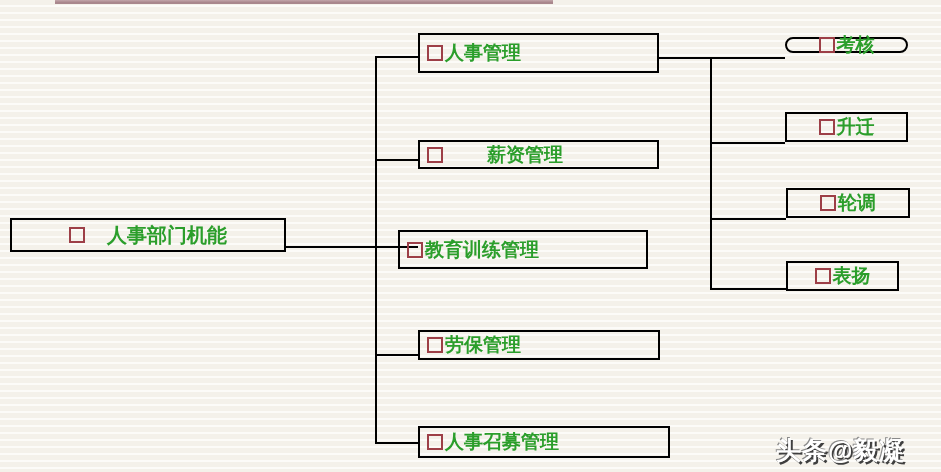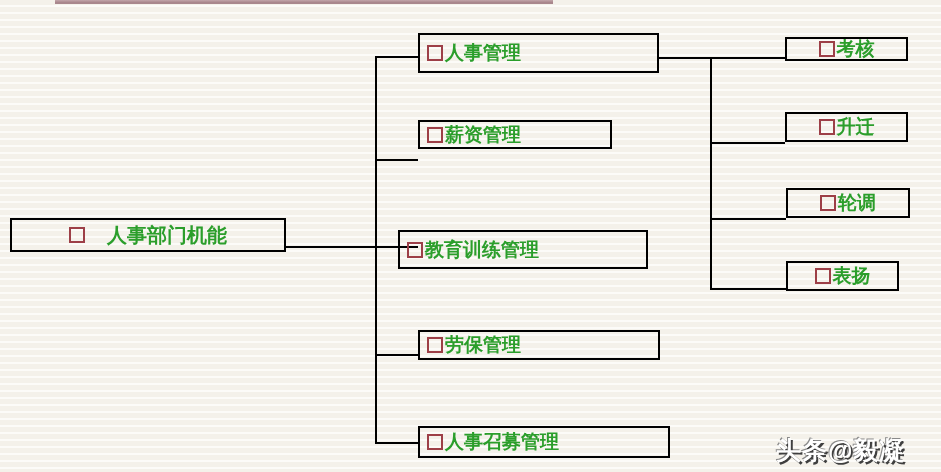--- a/index.html
+++ b/index.html
@@ -80,38 +80,38 @@
 
   <div class="node center-align" style="left:10px;top:218px;width:276px;height:34px;font-size:20px;gap:20px;">
     <span class="bullet"></span>
     <span>人事部门机能</span>
   </div>
 
   <div class="node left-align" style="left:418px;top:33px;width:241px;height:40px;">
     <span class="bullet"></span>
     <span>人事管理</span>
   </div>
-  <div class="node left-align" style="left:418px;top:120px;width:194px;height:29px;">
+  <div class="node left-align" style="left:418px;top:140px;width:241px;height:29px;gap:42px;">
     <span class="bullet"></span>
     <span>薪资管理</span>
   </div>
   <div class="node left-align" style="left:398px;top:230px;width:250px;height:39px;">
     <span class="bullet"></span>
     <span>教育训练管理</span>
   </div>
   <div class="node left-align" style="left:418px;top:330px;width:242px;height:30px;">
     <span class="bullet"></span>
     <span>劳保管理</span>
   </div>
   <div class="node left-align" style="left:418px;top:426px;width:252px;height:32px;">
     <span class="bullet"></span>
     <span>人事召募管理</span>
   </div>
 
-  <div class="node center-align" style="left:785px;top:37px;width:123px;height:24px;">
+  <div class="node center-align" style="left:785px;top:37px;width:123px;height:16px;border-radius:11px;">
     <span class="bullet"></span>
     <span>考核</span>
   </div>
   <div class="node center-align" style="left:786px;top:188px;width:124px;height:30px;">
     <span class="bullet"></span>
     <span>轮调</span>
   </div>
   <div class="node center-align" style="left:785px;top:112px;width:123px;height:30px;">
     <span class="bullet"></span>
     <span>升迁</span>

